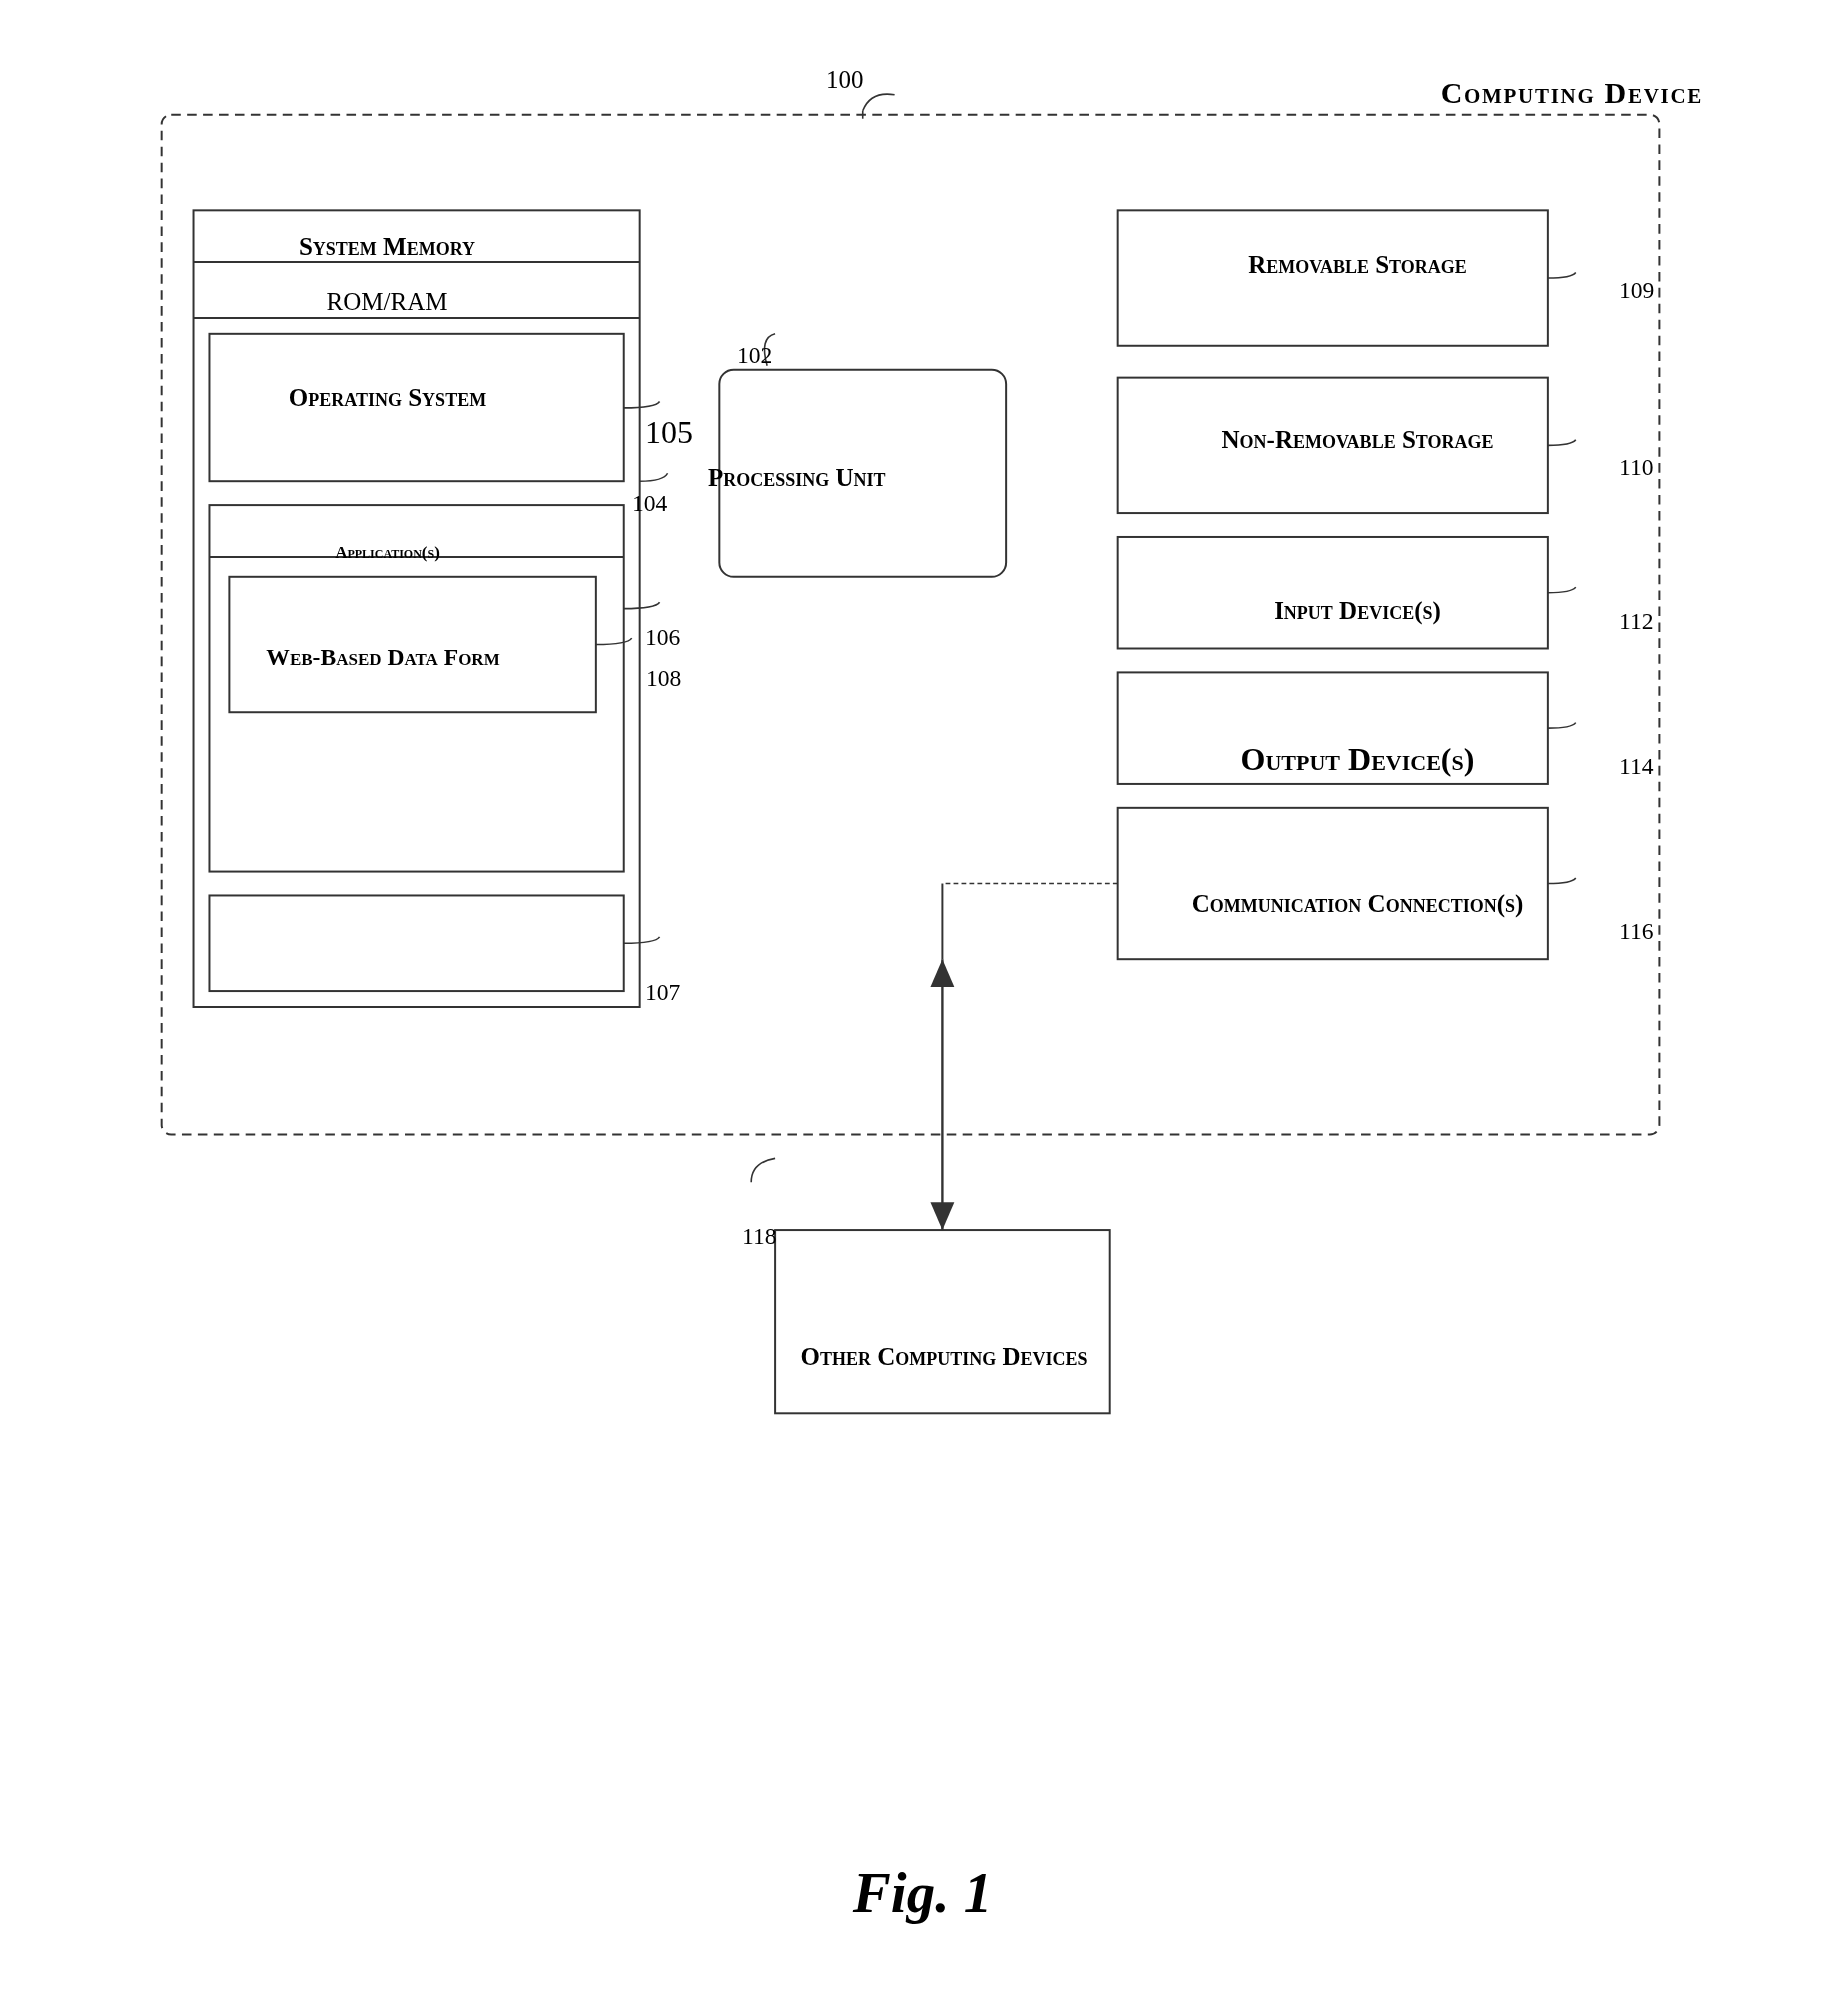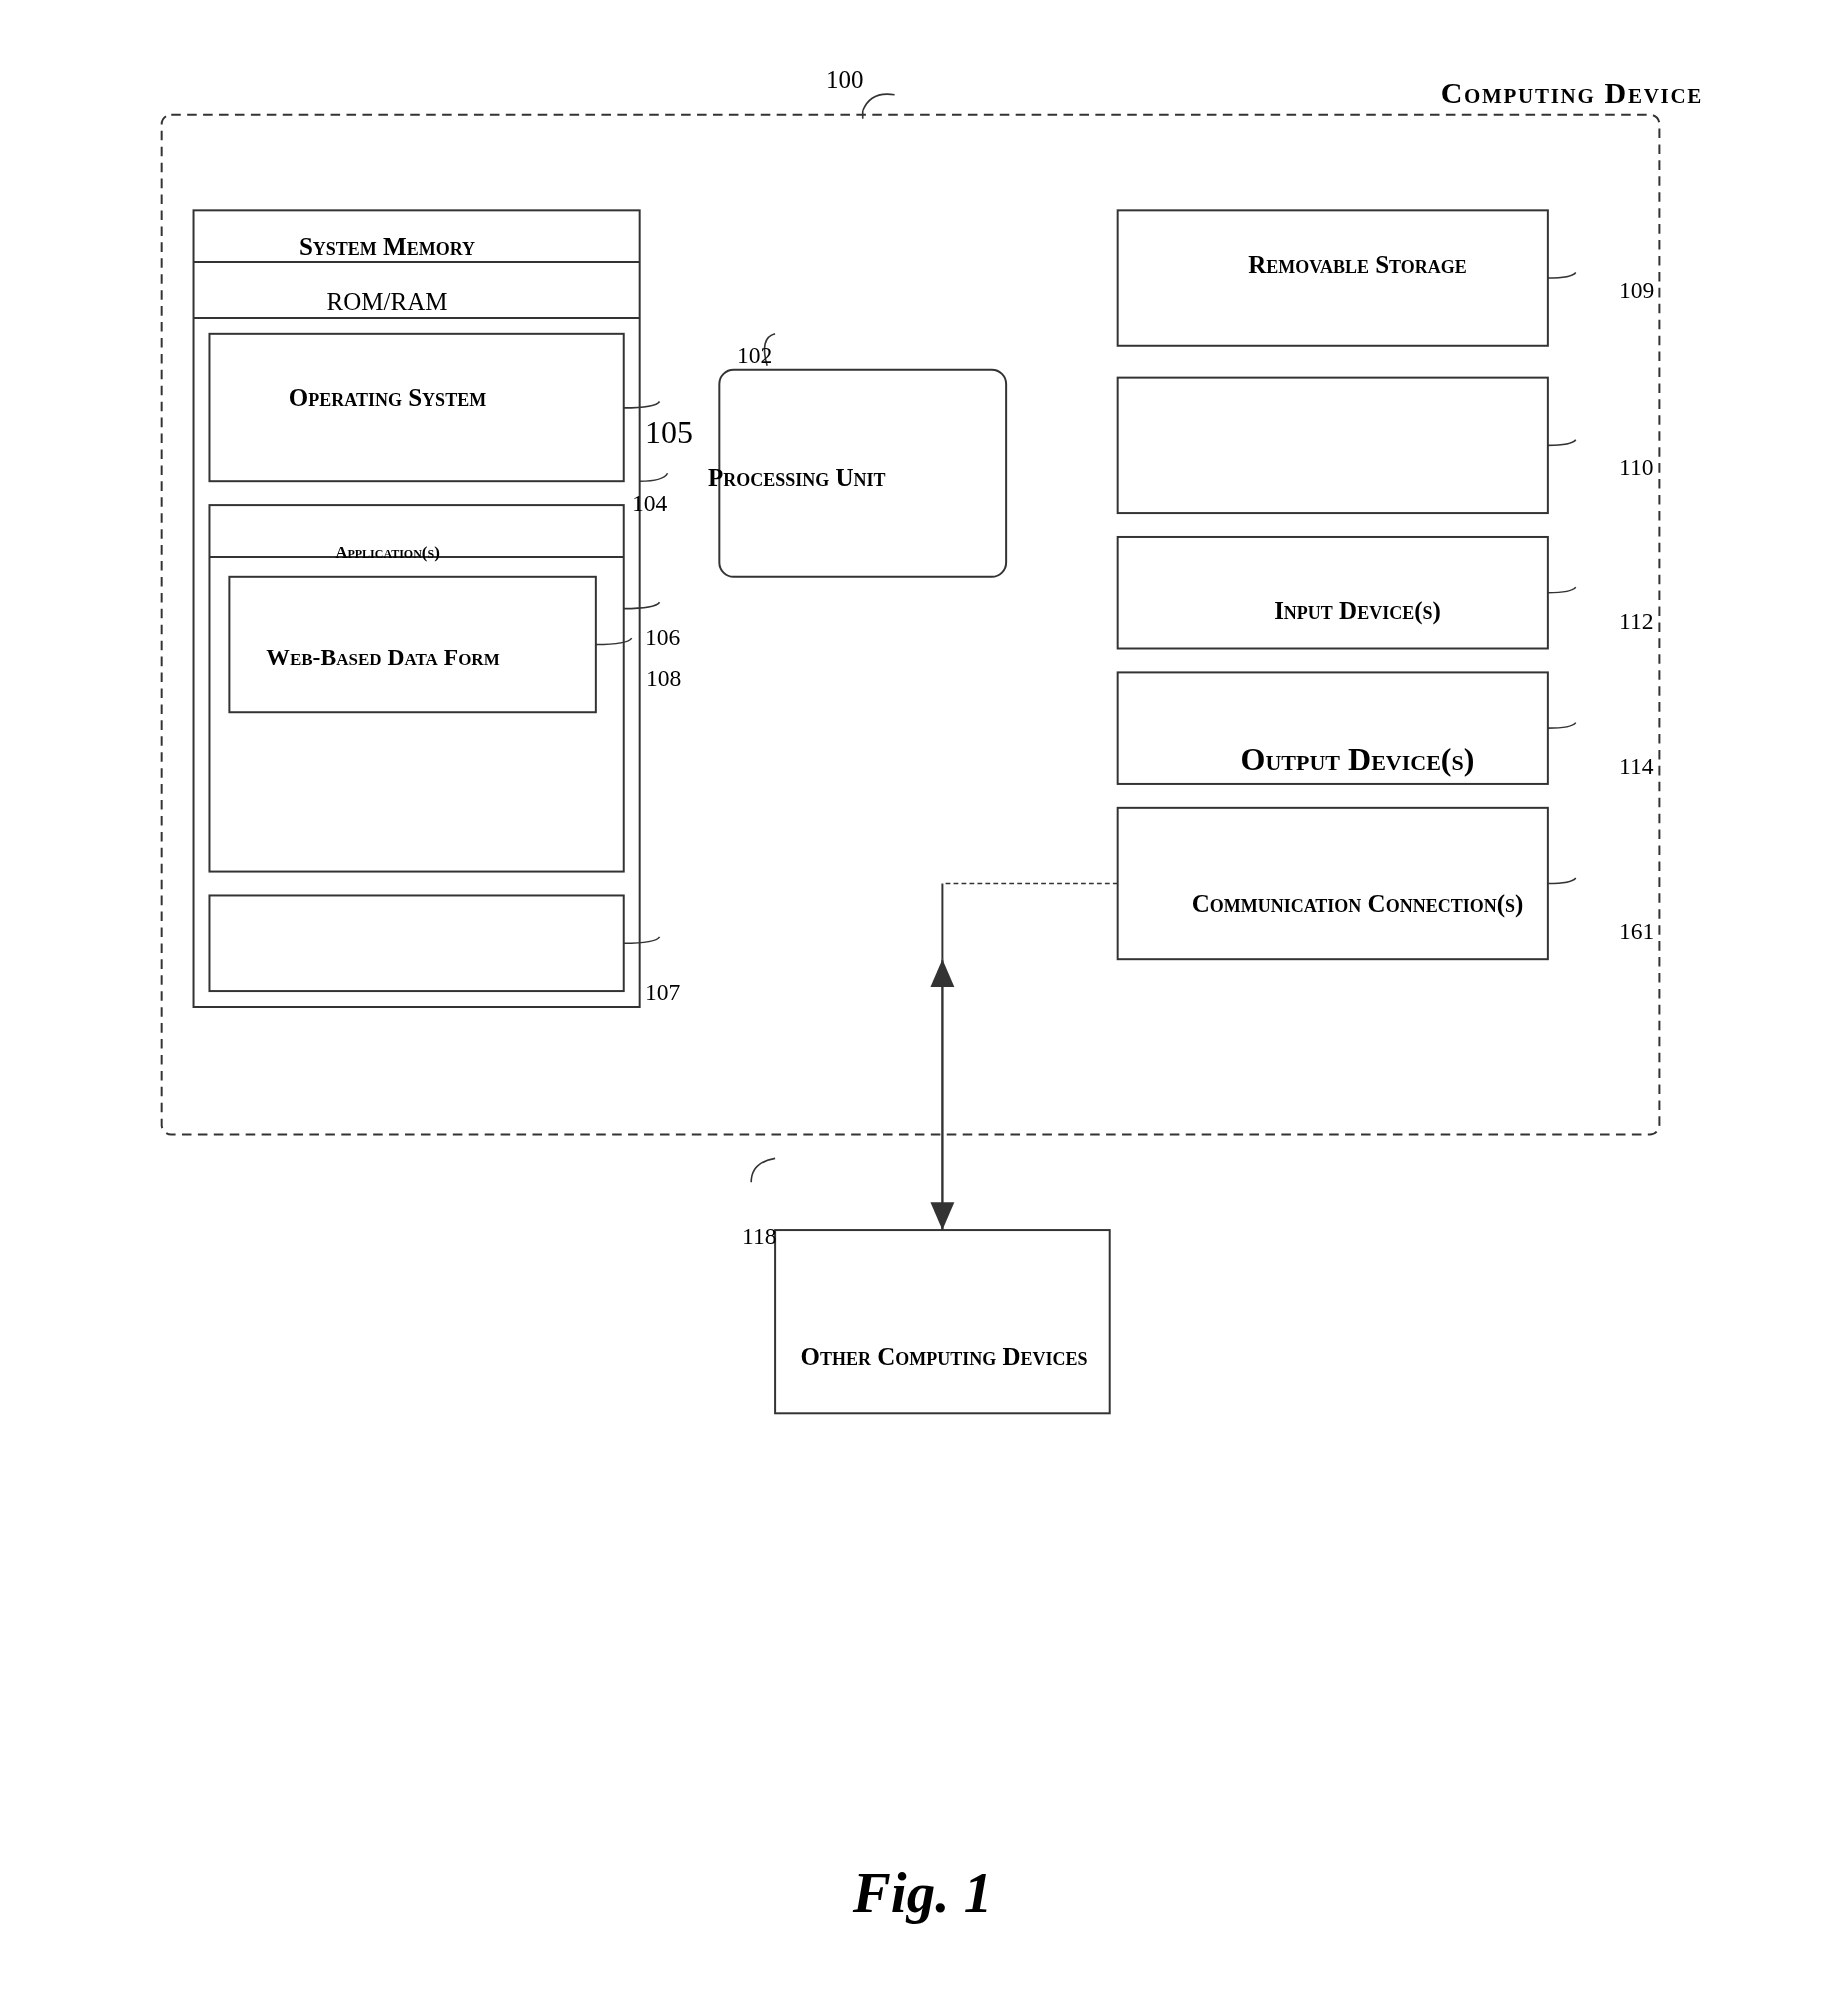--- a/index.html
+++ b/index.html
@@ -128,20 +128,24 @@
 
   <div style="position:absolute; top:413px; left:641px; width:304px; text-align:left; font-size:25px; font-variant:small-caps; font-weight:bold;">
     <span>Processing Unit</span>
   </div>
 
   <div style="position:absolute; top:196px; left:1063px; width:455px; text-align:center; font-size:25px; font-variant:small-caps; font-weight:bold; line-height:1.4;">
     <span>Removable
 Storage</span>
   </div>
 
+  <div style="position:absolute; top:371px; left:1063px; width:455px; text-align:center; font-size:25px; font-variant:small-caps; font-weight:bold; line-height:1.4;">
+    <span>Non-Removable
+Storage</span>
+  </div>
 
   <div style="position:absolute; top:546px; left:1063px; width:455px; text-align:center; font-size:25px; font-variant:small-caps; font-weight:bold;">Input Device(s)</div>
 
   <div style="position:absolute; top:690px; left:1063px; width:455px; text-align:center; font-size:32px; font-variant:small-caps; font-weight:bold;">Output Device(s)</div>
 
   <div style="position:absolute; top:835px; left:1063px; width:455px; text-align:center; font-size:25px; font-variant:small-caps; font-weight:bold; line-height:1.4;">
     <span>Communication
 Connection(s)</span>
   </div>
 
@@ -154,18 +158,18 @@
   <div style="position:absolute; top:439px; left:565px; font-size:23.6px;">104</div>
   <div style="position:absolute; top:363px; left:578px; font-size:32px;">105</div>
   <div style="position:absolute; top:573px; left:578px; font-size:23.6px;">106</div>
   <div style="position:absolute; top:614px; left:555px; font-size:23.6px;margin-left:24px;">108</div>
   <div style="position:absolute; top:928px; left:578px; font-size:23.6px;">107</div>
   <div style="position:absolute; top:291px; left:670px; font-size:23.6px;">102</div>
   <div style="position:absolute; top:226px; left:1552px; font-size:23.6px;">109</div>
   <div style="position:absolute; top:403px; left:1552px; font-size:23.6px;">110</div>
   <div style="position:absolute; top:557px; left:1552px; font-size:23.6px;">112</div>
   <div style="position:absolute; top:702px; left:1552px; font-size:23.6px;">114</div>
-  <div style="position:absolute; top:867px; left:1552px; font-size:23.6px;">161</div>
+  <div style="position:absolute; top:867px; left:1552px; font-size:23.6px;">116</div>
   <div style="position:absolute; top:1172px; left:675px; font-size:23.6px;">118</div>
 </div>
 
 <div style="position:absolute; bottom:84px; left:50%; transform:translateX(-50%); font-size:57px; font-style:italic; font-weight:bold; font-family:'Times New Roman',Times,serif;">Fig. 1</div>
 
 
 </body></html>

